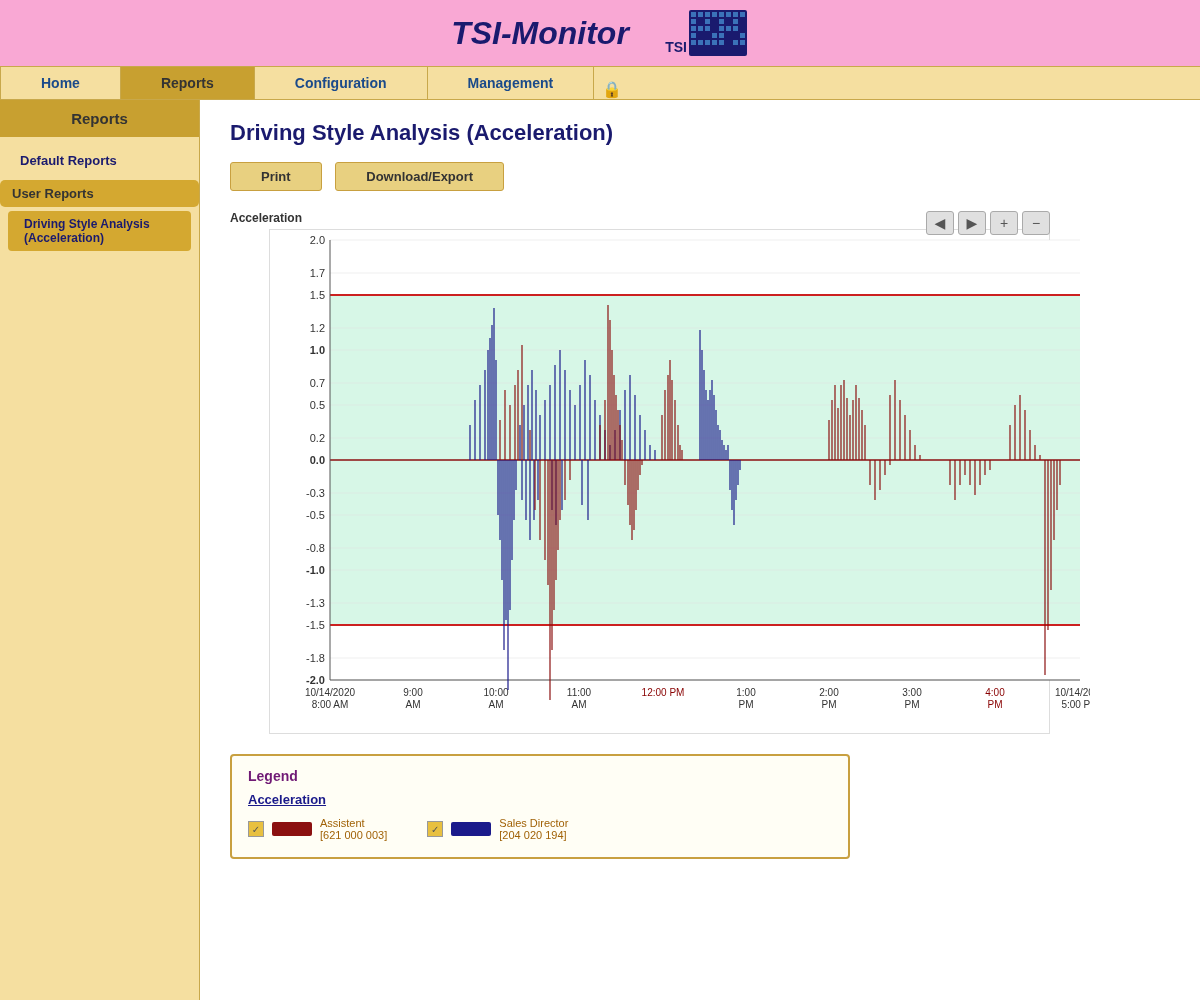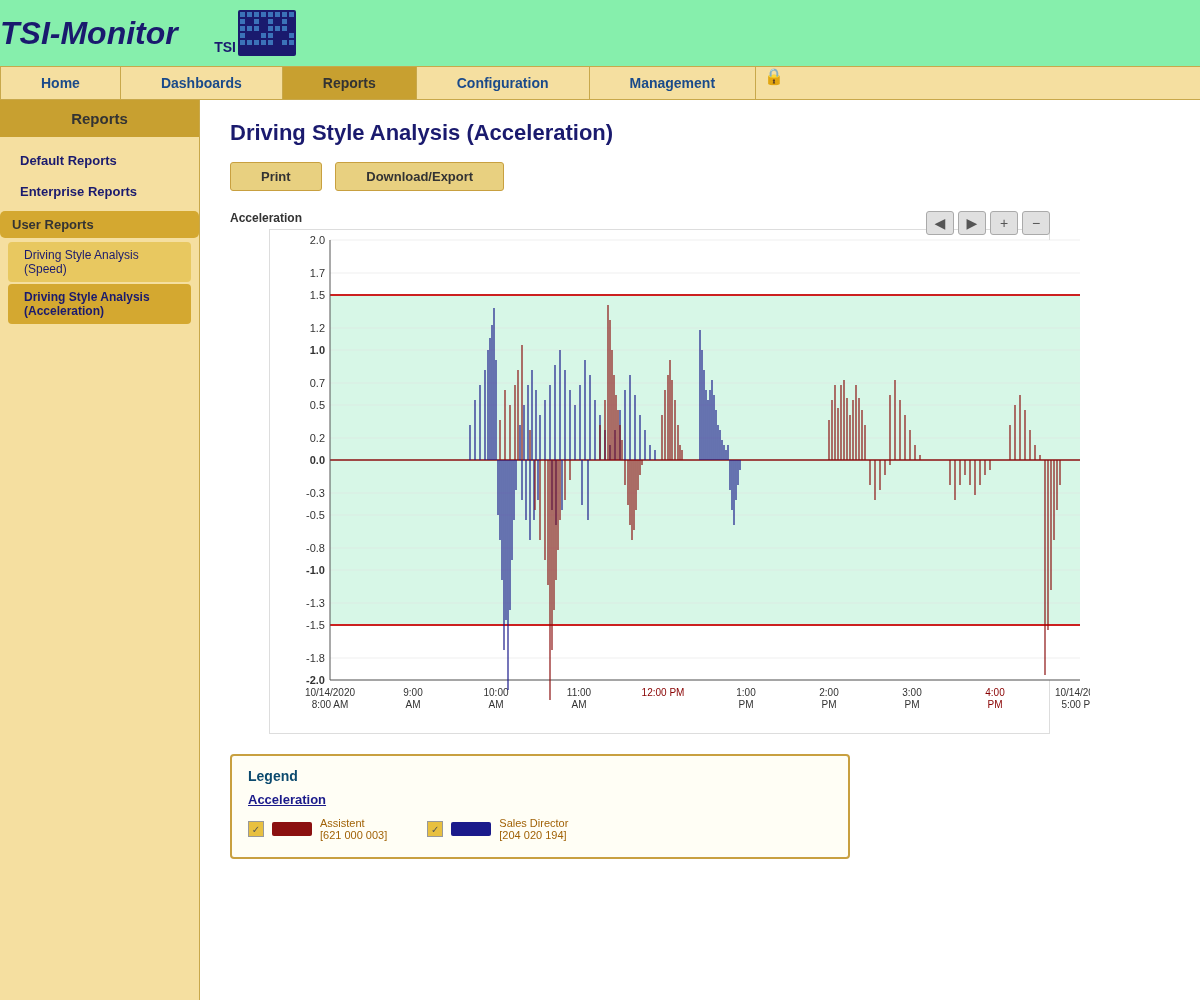--- a/index.html
+++ b/index.html
@@ -1,24 +1,24 @@
 <!DOCTYPE html>
 <html><head>
   <meta charset="utf-8">
   <style>
     * { margin: 0; padding: 0; box-sizing: border-box; }
     body { background: #f5dfa0; font-family: Arial, sans-serif; font-size: 13px; width: 1200px; min-height: 1000px; }
 
     
-    #header { background: #86efac; padding: 8px 0; display: flex; align-items: center; justify-content: flex-start; }
+    #header { background: #f9a8d4; padding: 8px 12px; display: flex; align-items: center; justify-content: center; }
     #app-title { font-size: 32px; font-weight: bold; color: #1a1a6e; font-style: italic; }
     #tsi-logo { width: 120px; height: 50px; }
 
     
-    #nav { display: flex; align-items: flex-start; background: #f5dfa0; border-top: 1px solid #c8a84b; border-bottom: 1px solid #c8a84b; }
+    #nav { display: flex; align-items: flex-end; background: #f5dfa0; border-top: 1px solid #c8a84b; border-bottom: 1px solid #c8a84b; }
     .nav-item { padding: 8px 40px; color: #1a4a8a; font-weight: bold; font-size: 14px; cursor: pointer; text-align: center; border-right: 1px solid #c8a84b; }
     .nav-item:first-child { border-left: 1px solid #c8a84b; }
     .nav-item.active { background: #c8a030; color: #333; }
     #lock-icon { margin-left: 8px; font-size: 16px; color: #8a7030; }
 
     
     #layout { display: flex; min-height: 900px; }
 
     
     #sidebar { width: 200px; background: #f5dfa0; border-right: 1px solid #c8a84b; padding-top: 0; flex-shrink: 0; }
@@ -41,21 +41,21 @@
     
     #chart-container { position: relative; width: 820px; }
 
     #chart-nav { position: absolute; top: 0; right: 0; display: flex; gap: 4px; }
     .chart-nav-btn { width: 28px; height: 24px; background: #e0e0e0; border: 1px solid #aaa; cursor: pointer; display: flex; align-items: center; justify-content: center; font-size: 14px; color: #555; border-radius: 3px; }
 
     #chart-svg-wrapper { border: 1px solid #ddd; background: white; margin-top: 4px; margin-left: 39px; }
 
     
     #legend-box { border: 2px solid #c8a040; border-radius: 4px; padding: 12px 16px; margin-top: 20px; max-width: 620px; background: #fffef5; }
-    #legend-title { font-weight: bold; font-size: 14px; color: #0c4a6e; margin-bottom: 8px; }
+    #legend-title { font-weight: bold; font-size: 14px; color: #701a75; margin-bottom: 8px; }
     #legend-section-title { font-weight: bold; font-size: 13px; color: #1a1a8a; text-decoration: underline; margin-bottom: 10px; }
     .legend-row { display: flex; align-items: center; margin-bottom: 4px; }
     .legend-check { width: 16px; height: 16px; background: #e8c040; border: 1px solid #999; display: flex; align-items: center; justify-content: center; font-size: 10px; color: #555; margin-right: 8px; flex-shrink: 0; }
     .legend-color-bar { width: 40px; height: 14px; margin-right: 8px; flex-shrink: 0; border-radius: 2px; }
     .legend-text { font-size: 11px; color: #a16207; }
     .legend-items { display: flex; gap: 40px; }
   </style>
 </head>
 <body>
 
@@ -95,35 +95,32 @@
       <rect x="90" y="32" width="5" height="5"></rect>
         <rect x="104" y="32" width="5" height="5"></rect>
       <rect x="111" y="32" width="5" height="5"></rect>
     </g>
     <text x="58" y="44" font-size="14" font-weight="bold" fill="#1a1a6e" text-anchor="end">TSI</text>
   </svg>
 </div>
 
 <div id="nav">
   <div class="nav-item">Home</div>
-  <div class="nav-item">Dashboards</div>
   <div class="nav-item active">Reports</div>
   <div class="nav-item">Configuration</div>
   <div class="nav-item">Management</div>
   <span id="lock-icon">🔒</span>
 </div>
 
 <div id="layout">
 
   <div id="sidebar">
     <div id="sidebar-title">Reports</div>
     <div class="sidebar-section">Default Reports</div>
-    <div class="sidebar-section">Enterprise Reports</div>
     <div class="sidebar-group-title">User Reports</div>
-    <div class="sidebar-item">Driving Style Analysis (Speed)</div>
     <div class="sidebar-item active">Driving Style Analysis (Acceleration)</div>
   </div>
 
   <div id="main">
     <div id="page-title">Driving Style Analysis (Acceleration)</div>
 
     <div id="btn-row">
       <button class="action-btn">Print</button>
       <button class="action-btn">Download/Export</button>
     </div>

